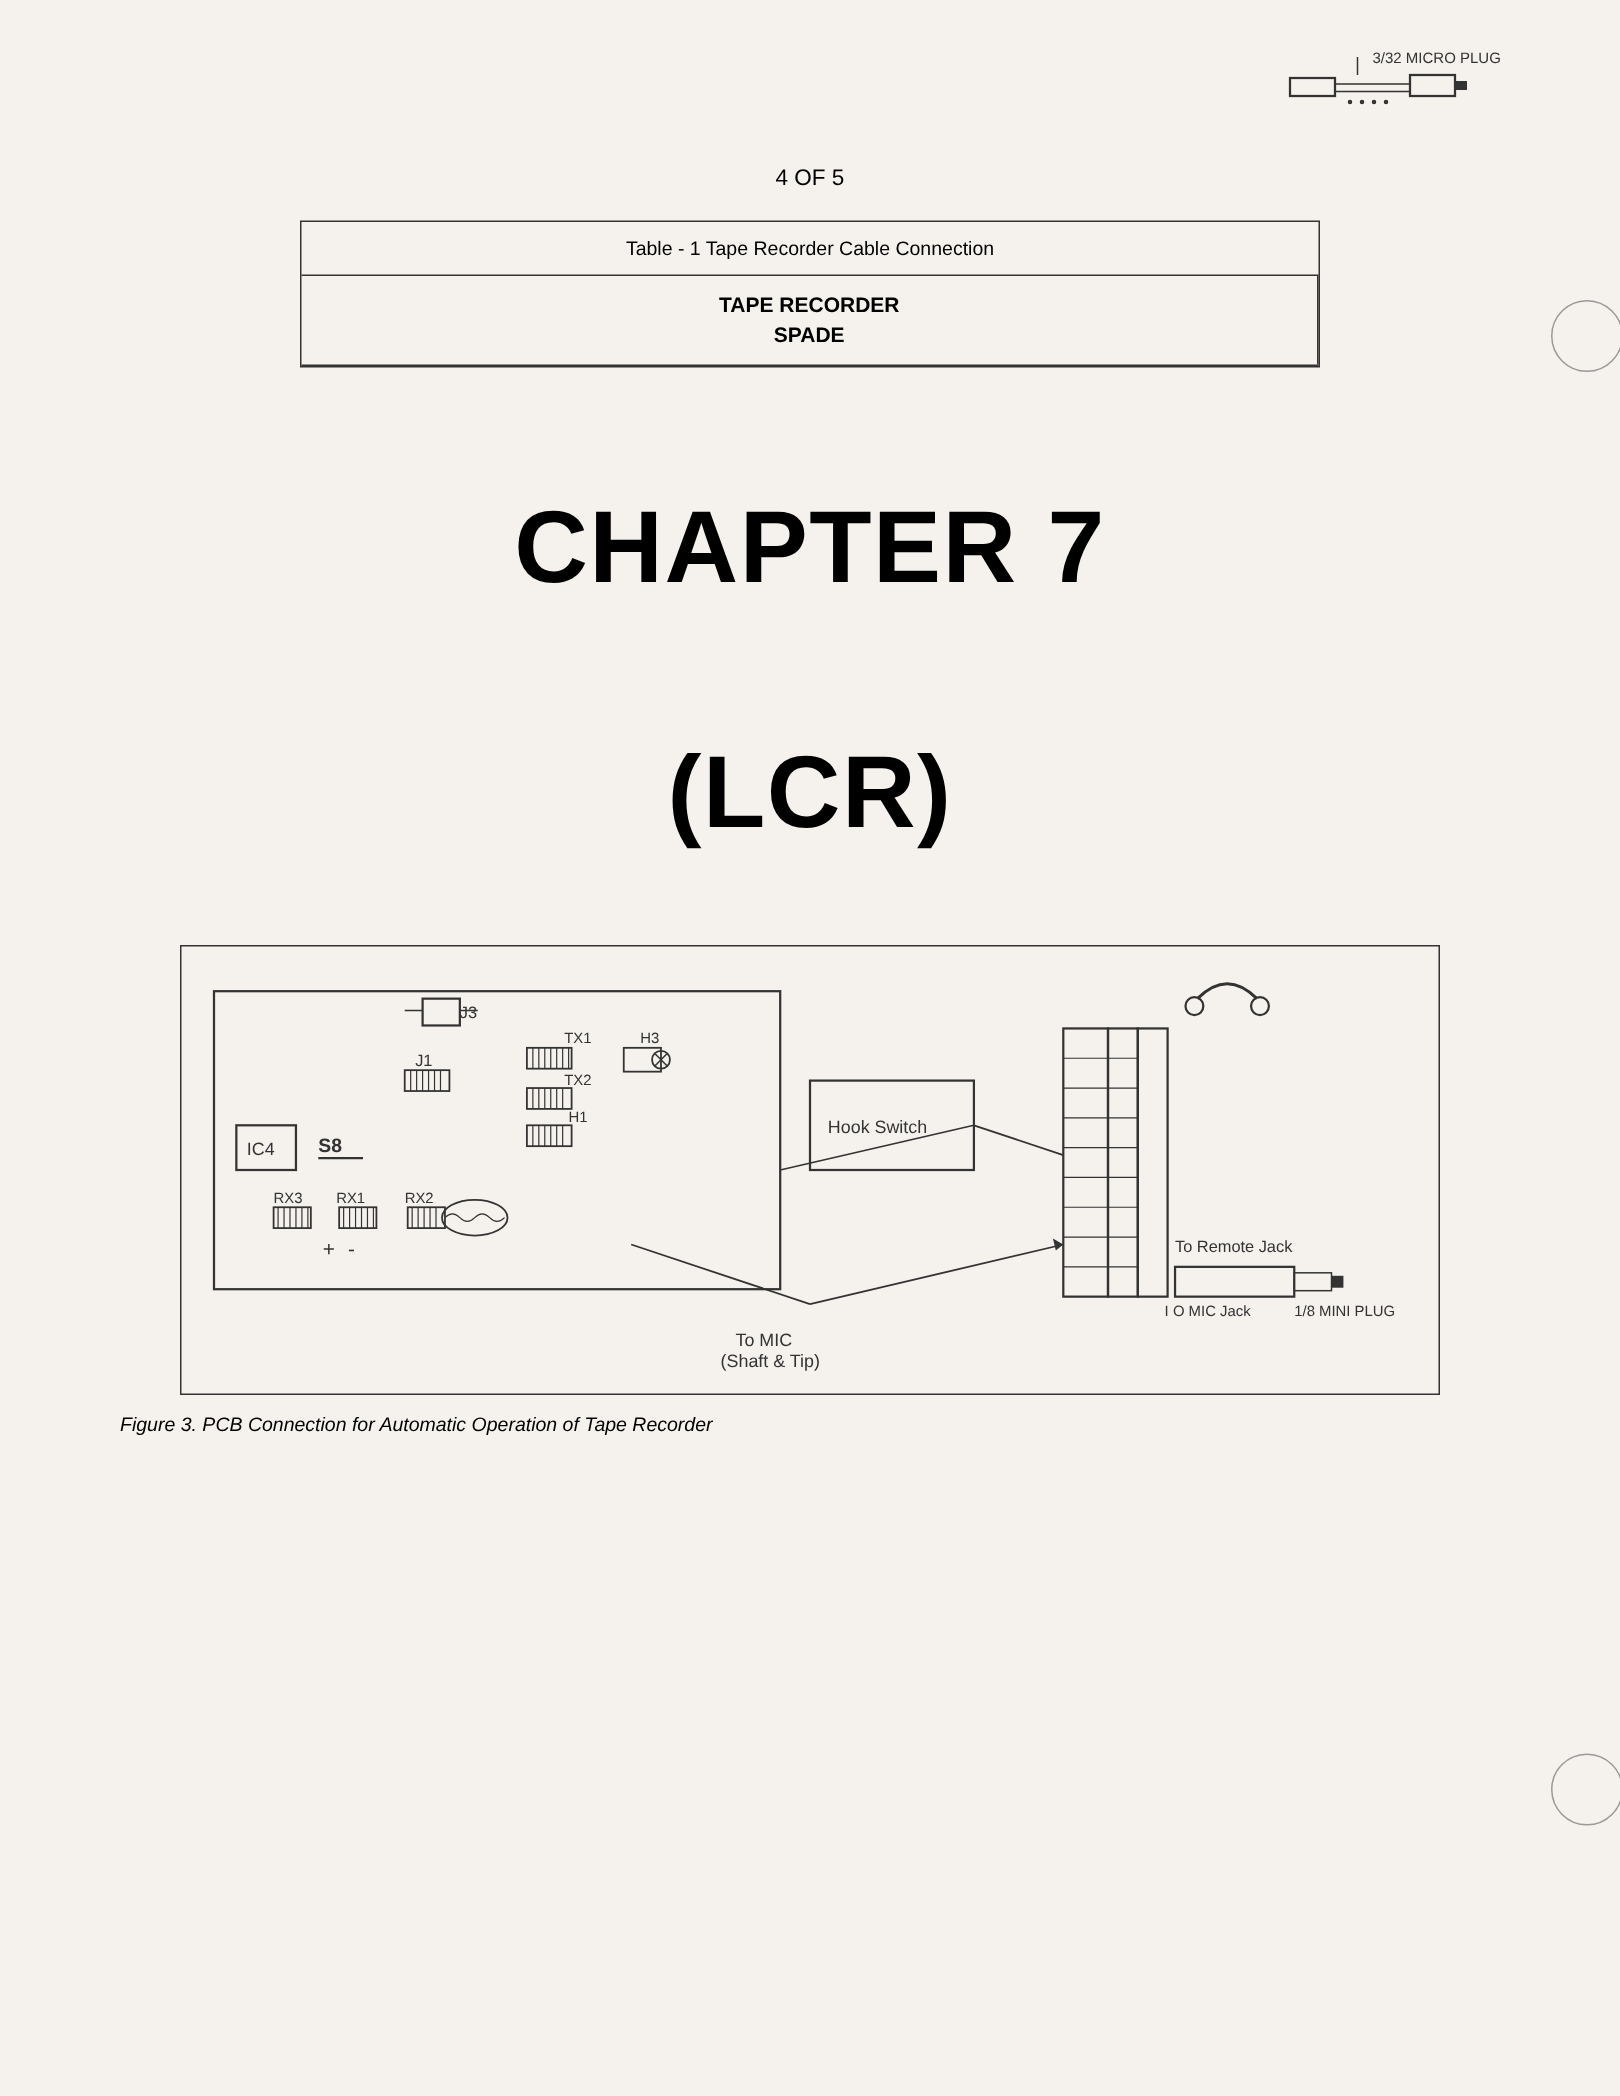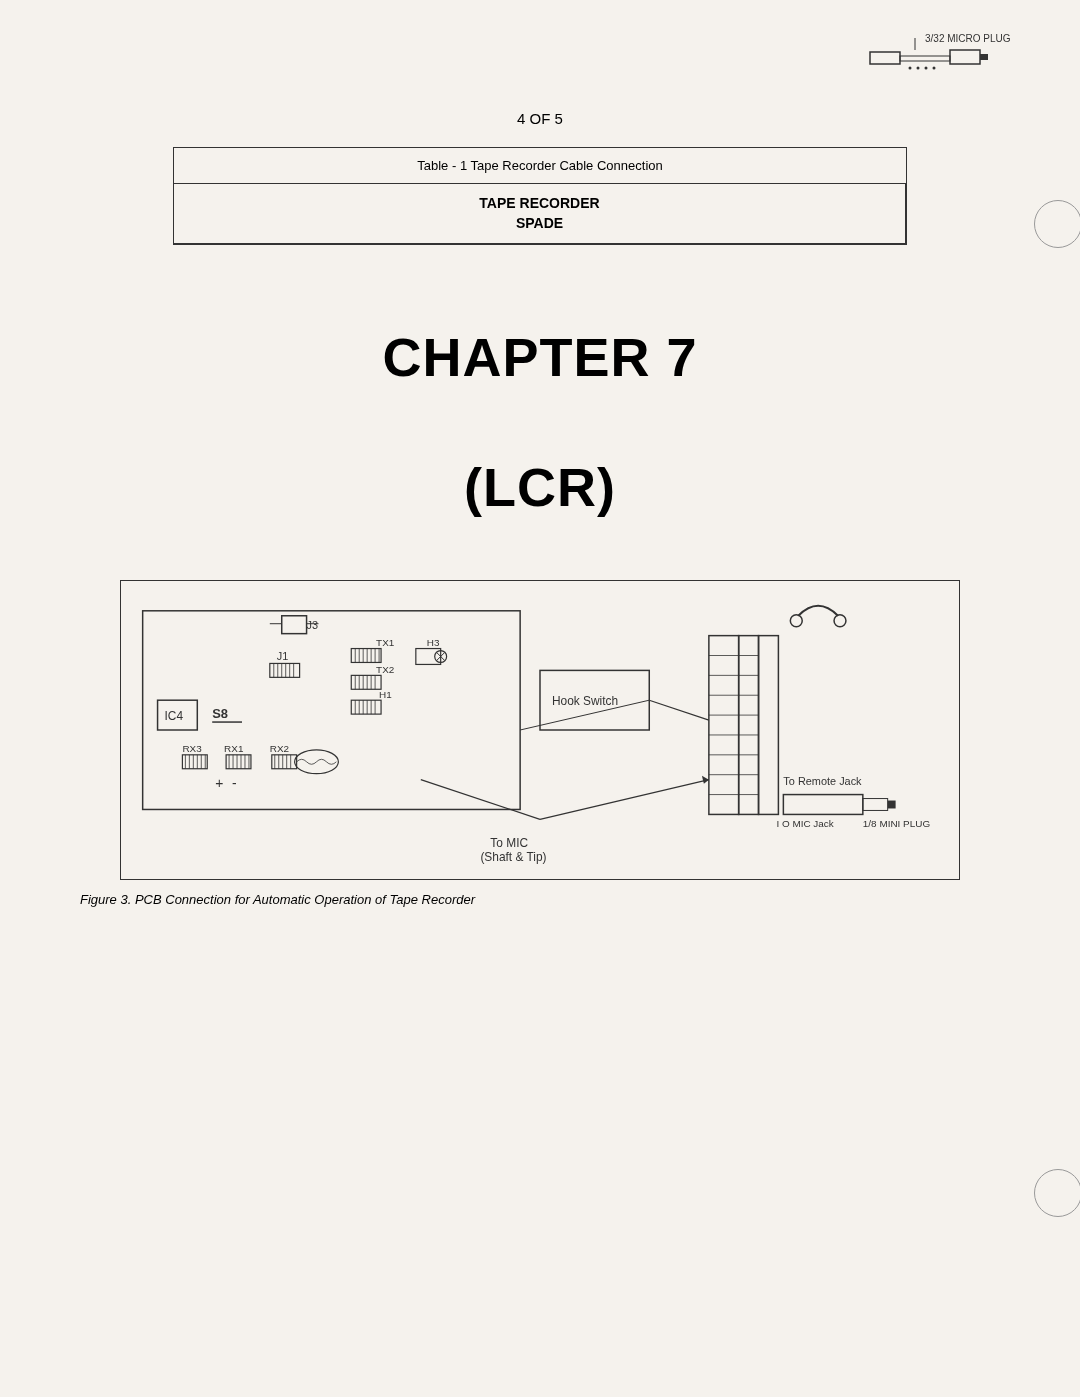--- a/index.html
+++ b/index.html
@@ -25,21 +25,21 @@
       font-size: 15px;
       font-family: Arial, sans-serif;
       margin-top: 70px;
       margin-bottom: 20px;
     }
 
     
     .table-container {
       border: 1.5px solid #333;
       margin: 20px auto;
-      width: 734px;
+      width: 680px;
     }
     .table-caption {
       text-align: center;
       padding: 10px;
       font-size: 13px;
       font-family: Arial, sans-serif;
       border-bottom: 1px solid #333;
     }
     .table-header-row {
       display: flex;
@@ -57,21 +57,21 @@
     .table-col:first-child {
       border-right: 1.5px solid #333;
     }
 
     
     .chapter-title {
       text-align: center;
       margin: 80px auto 60px;
     }
     .chapter-title h1 {
-      font-size: 54px;
+      font-size: 68px;
       font-weight: 900;
       font-family: Arial, Helvetica, sans-serif;
       line-height: 1.2;
       letter-spacing: 1px;
     }
 
     
     .eti-section {
       margin-top: 30px;
     }
@@ -122,21 +122,21 @@
     
     .diagram-svg {
       width: 100%;
       height: 100%;
     }
 
     
     .micro-plug-svg {
       position: absolute;
       top: 30px;
-      right: 60px;
+      right: 70px;
     }
   </style>
 </head>
 <body>
 
 <div class="page">
 
   <div class="side-circle-right circle-top"></div>
   <div class="side-circle-right circle-bottom"></div>
 

